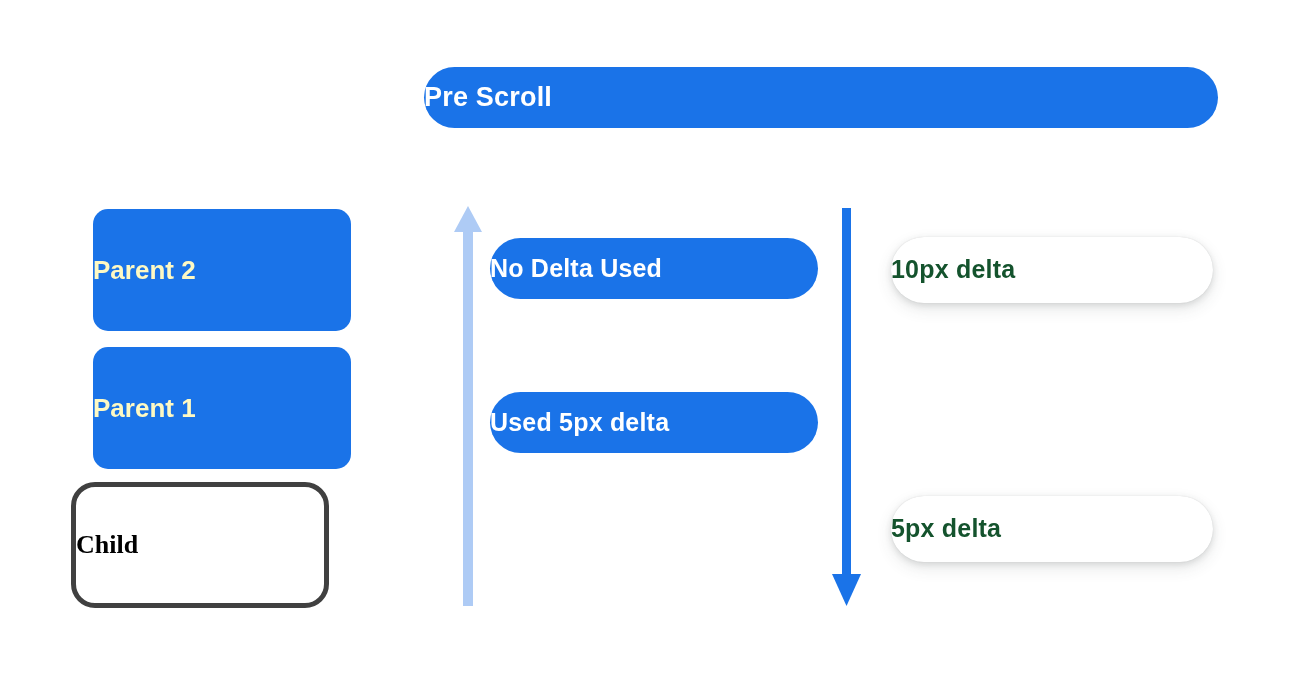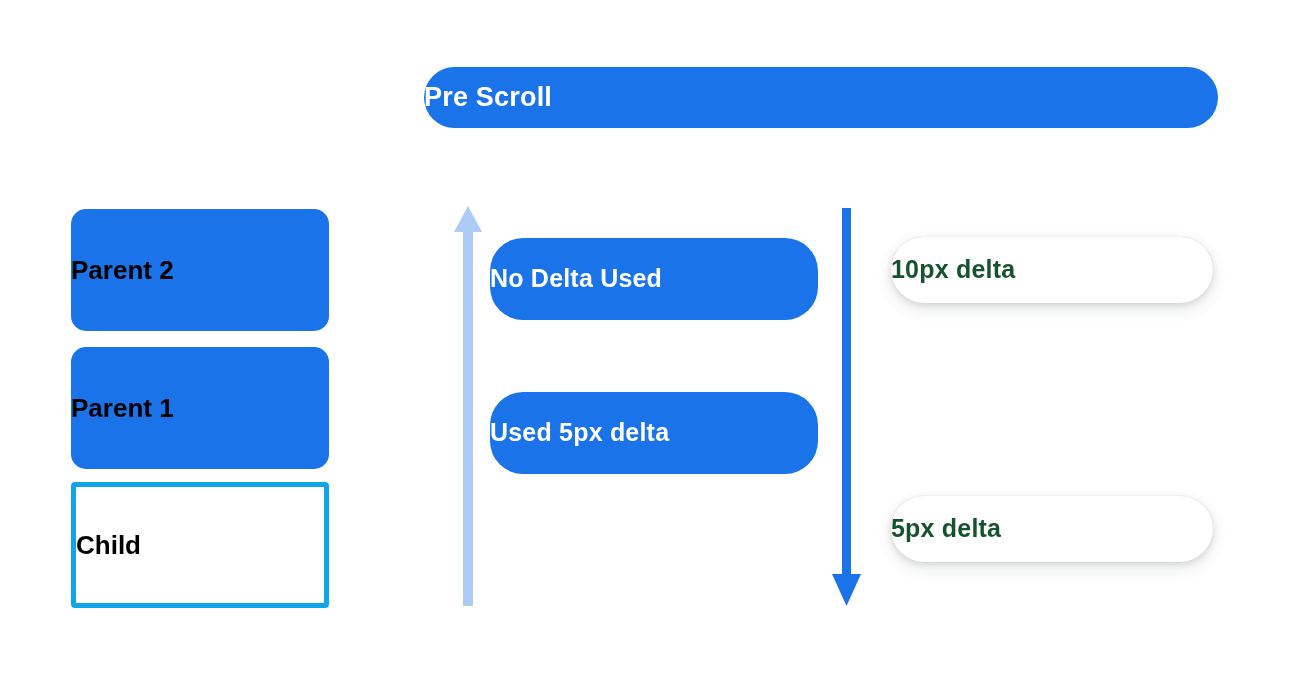--- a/index.html
+++ b/index.html
@@ -48,37 +48,39 @@
   
   .stack-box {
     left: 71px;
     width: 258px;
     font-size: 26px;
     font-weight: 700;
     border-radius: 15px;
   }
   .stack-box.filled {
     background: #1a73e8;
-    color: #000000;
+    color: #fef9c3;
+    margin-left: 22px;
   }
   .stack-box.outlined {
     background: #ffffff;
     color: #000000;
-    border: 5px solid #0ea5e9;
-    border-radius: 4px;
+    border: 5px solid #404040;
+    border-radius: 24px;
+    font-family: Liberation Serif, serif;
   }
   .box-parent2 { top: 209px; height: 122px; }
   .box-parent1 { top: 347px; height: 122px; }
   .box-child   { top: 482px; height: 126px; }
 
   
   .pill-blue {
     left: 490px;
     width: 328px;
-    height: 82px;
+    height: 61px;
     background: #1a73e8;
     color: #ffffff;
     border-radius: 33px;
     font-size: 25px;
     font-weight: 700;
     letter-spacing: 0.2px;
   }
   .pill-no-delta   { top: 238px; }
   .pill-used-delta { top: 392px; }
 

